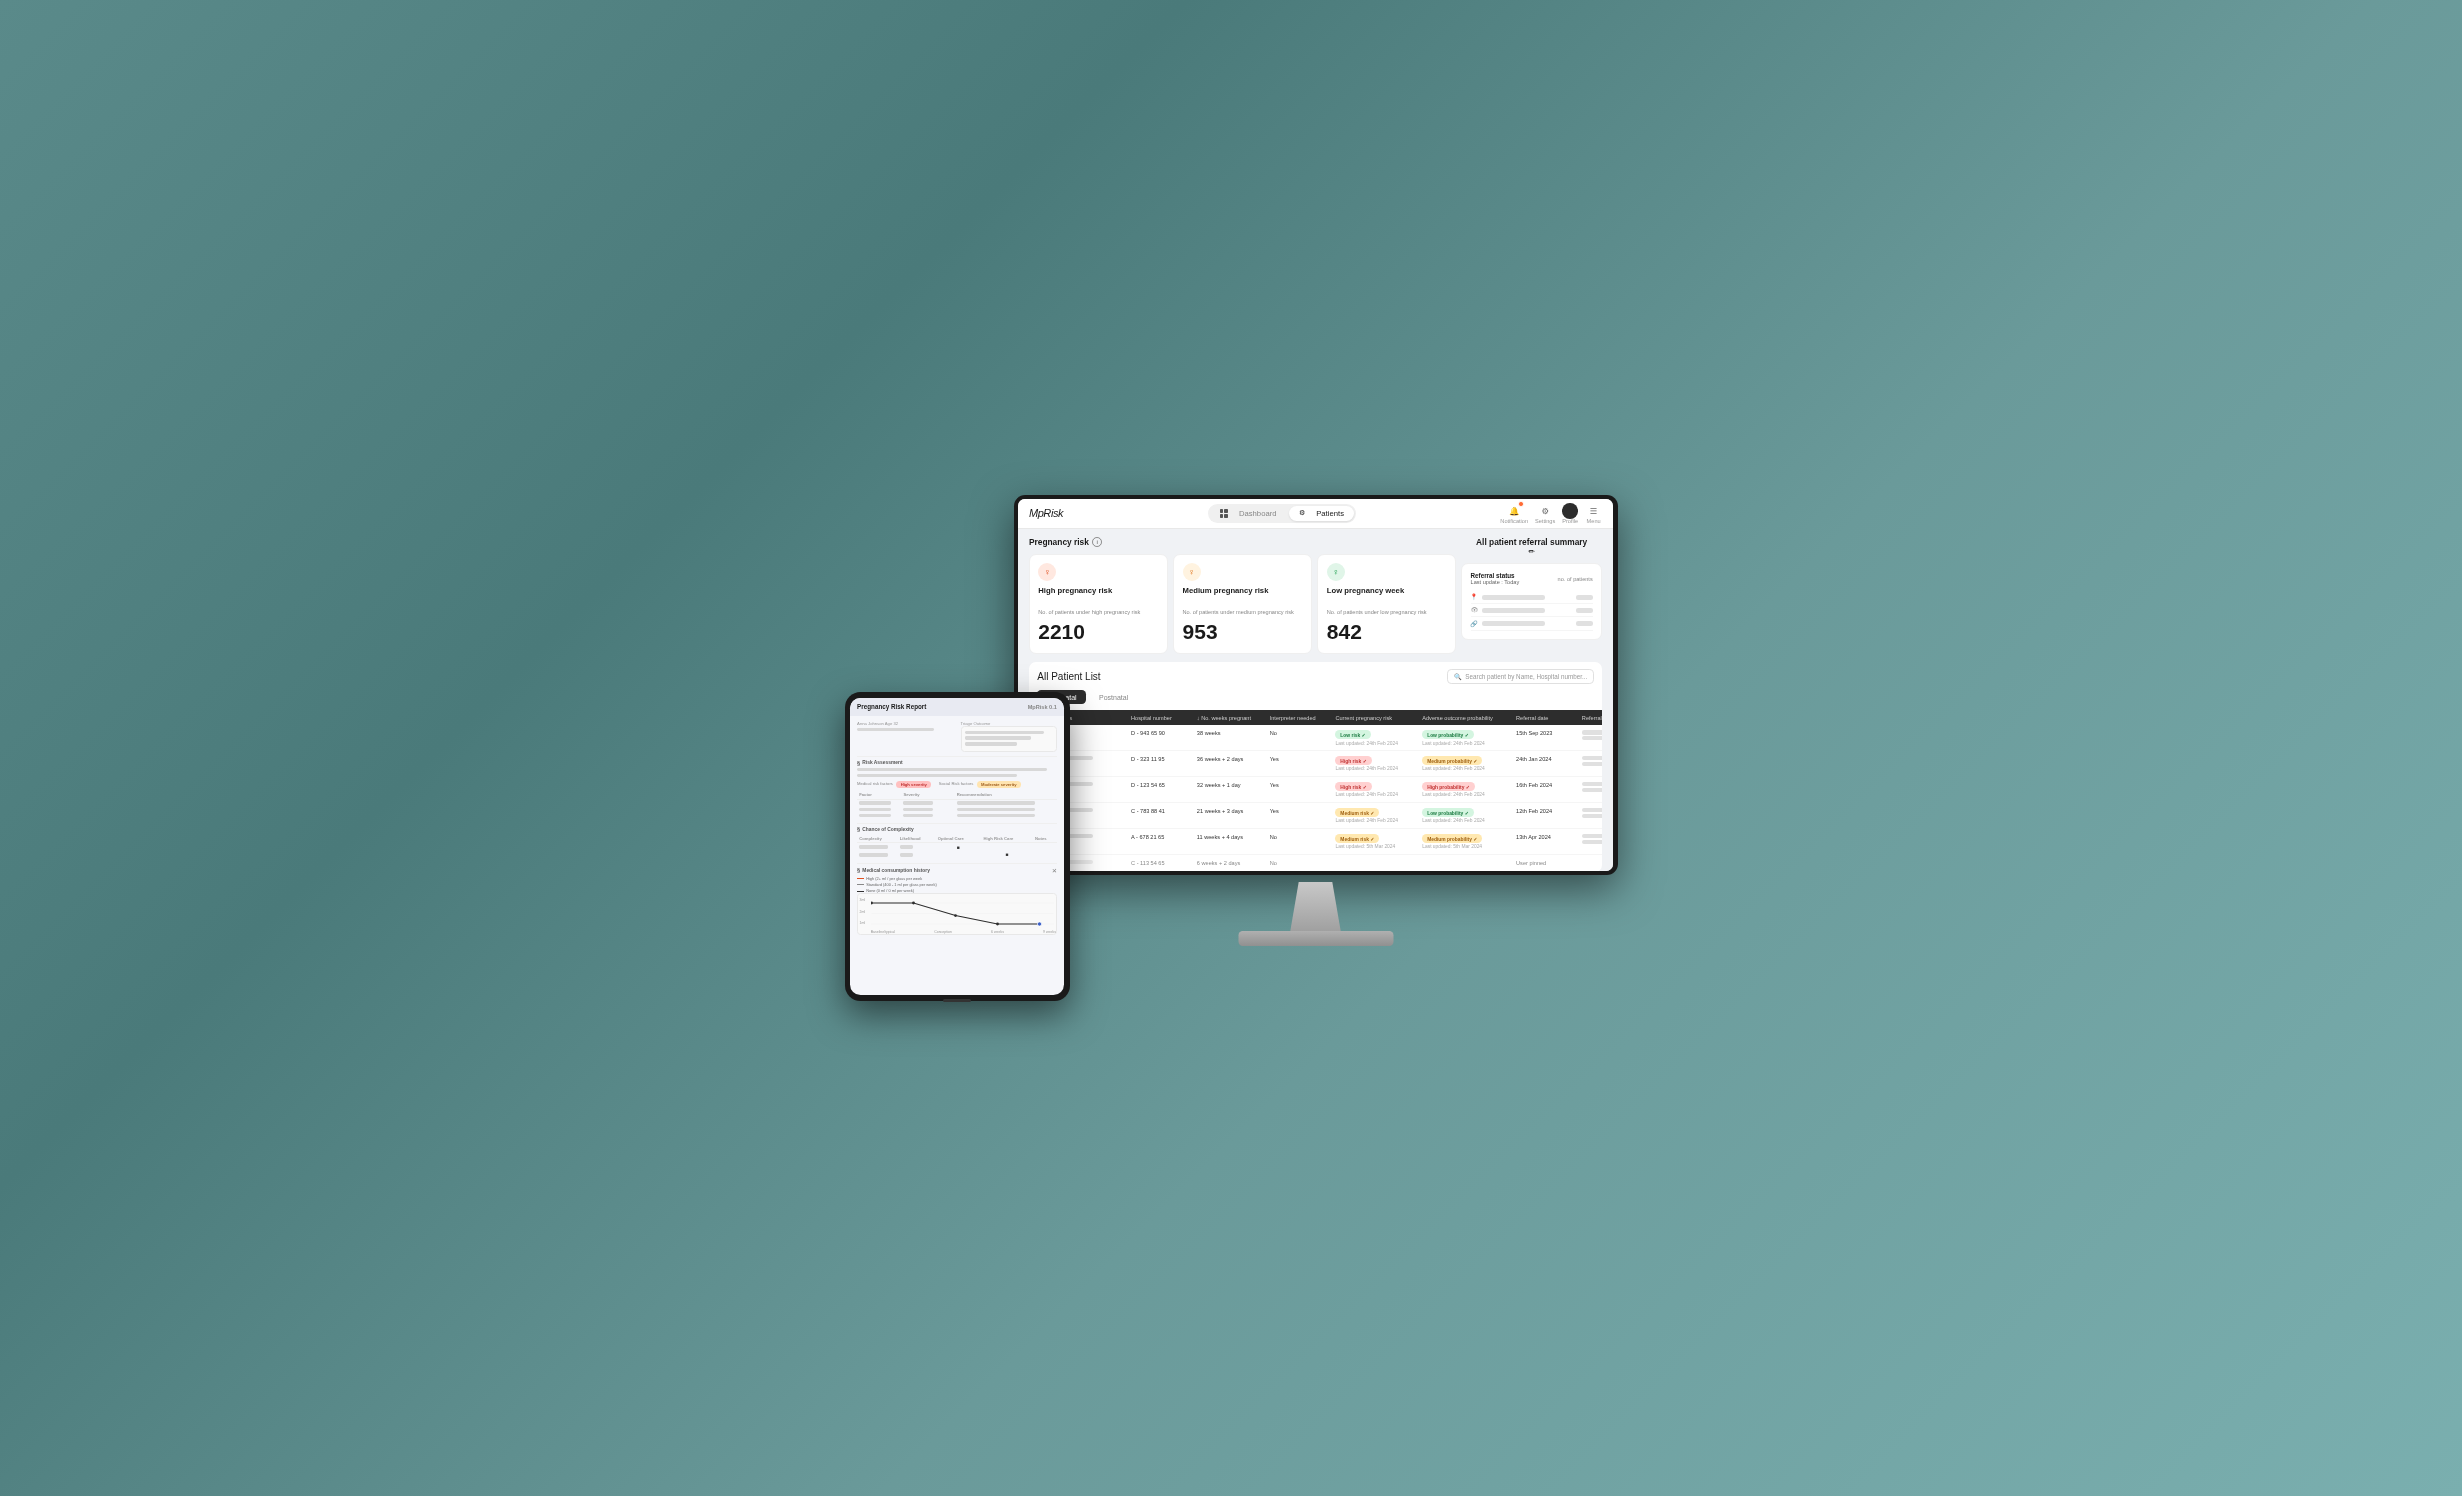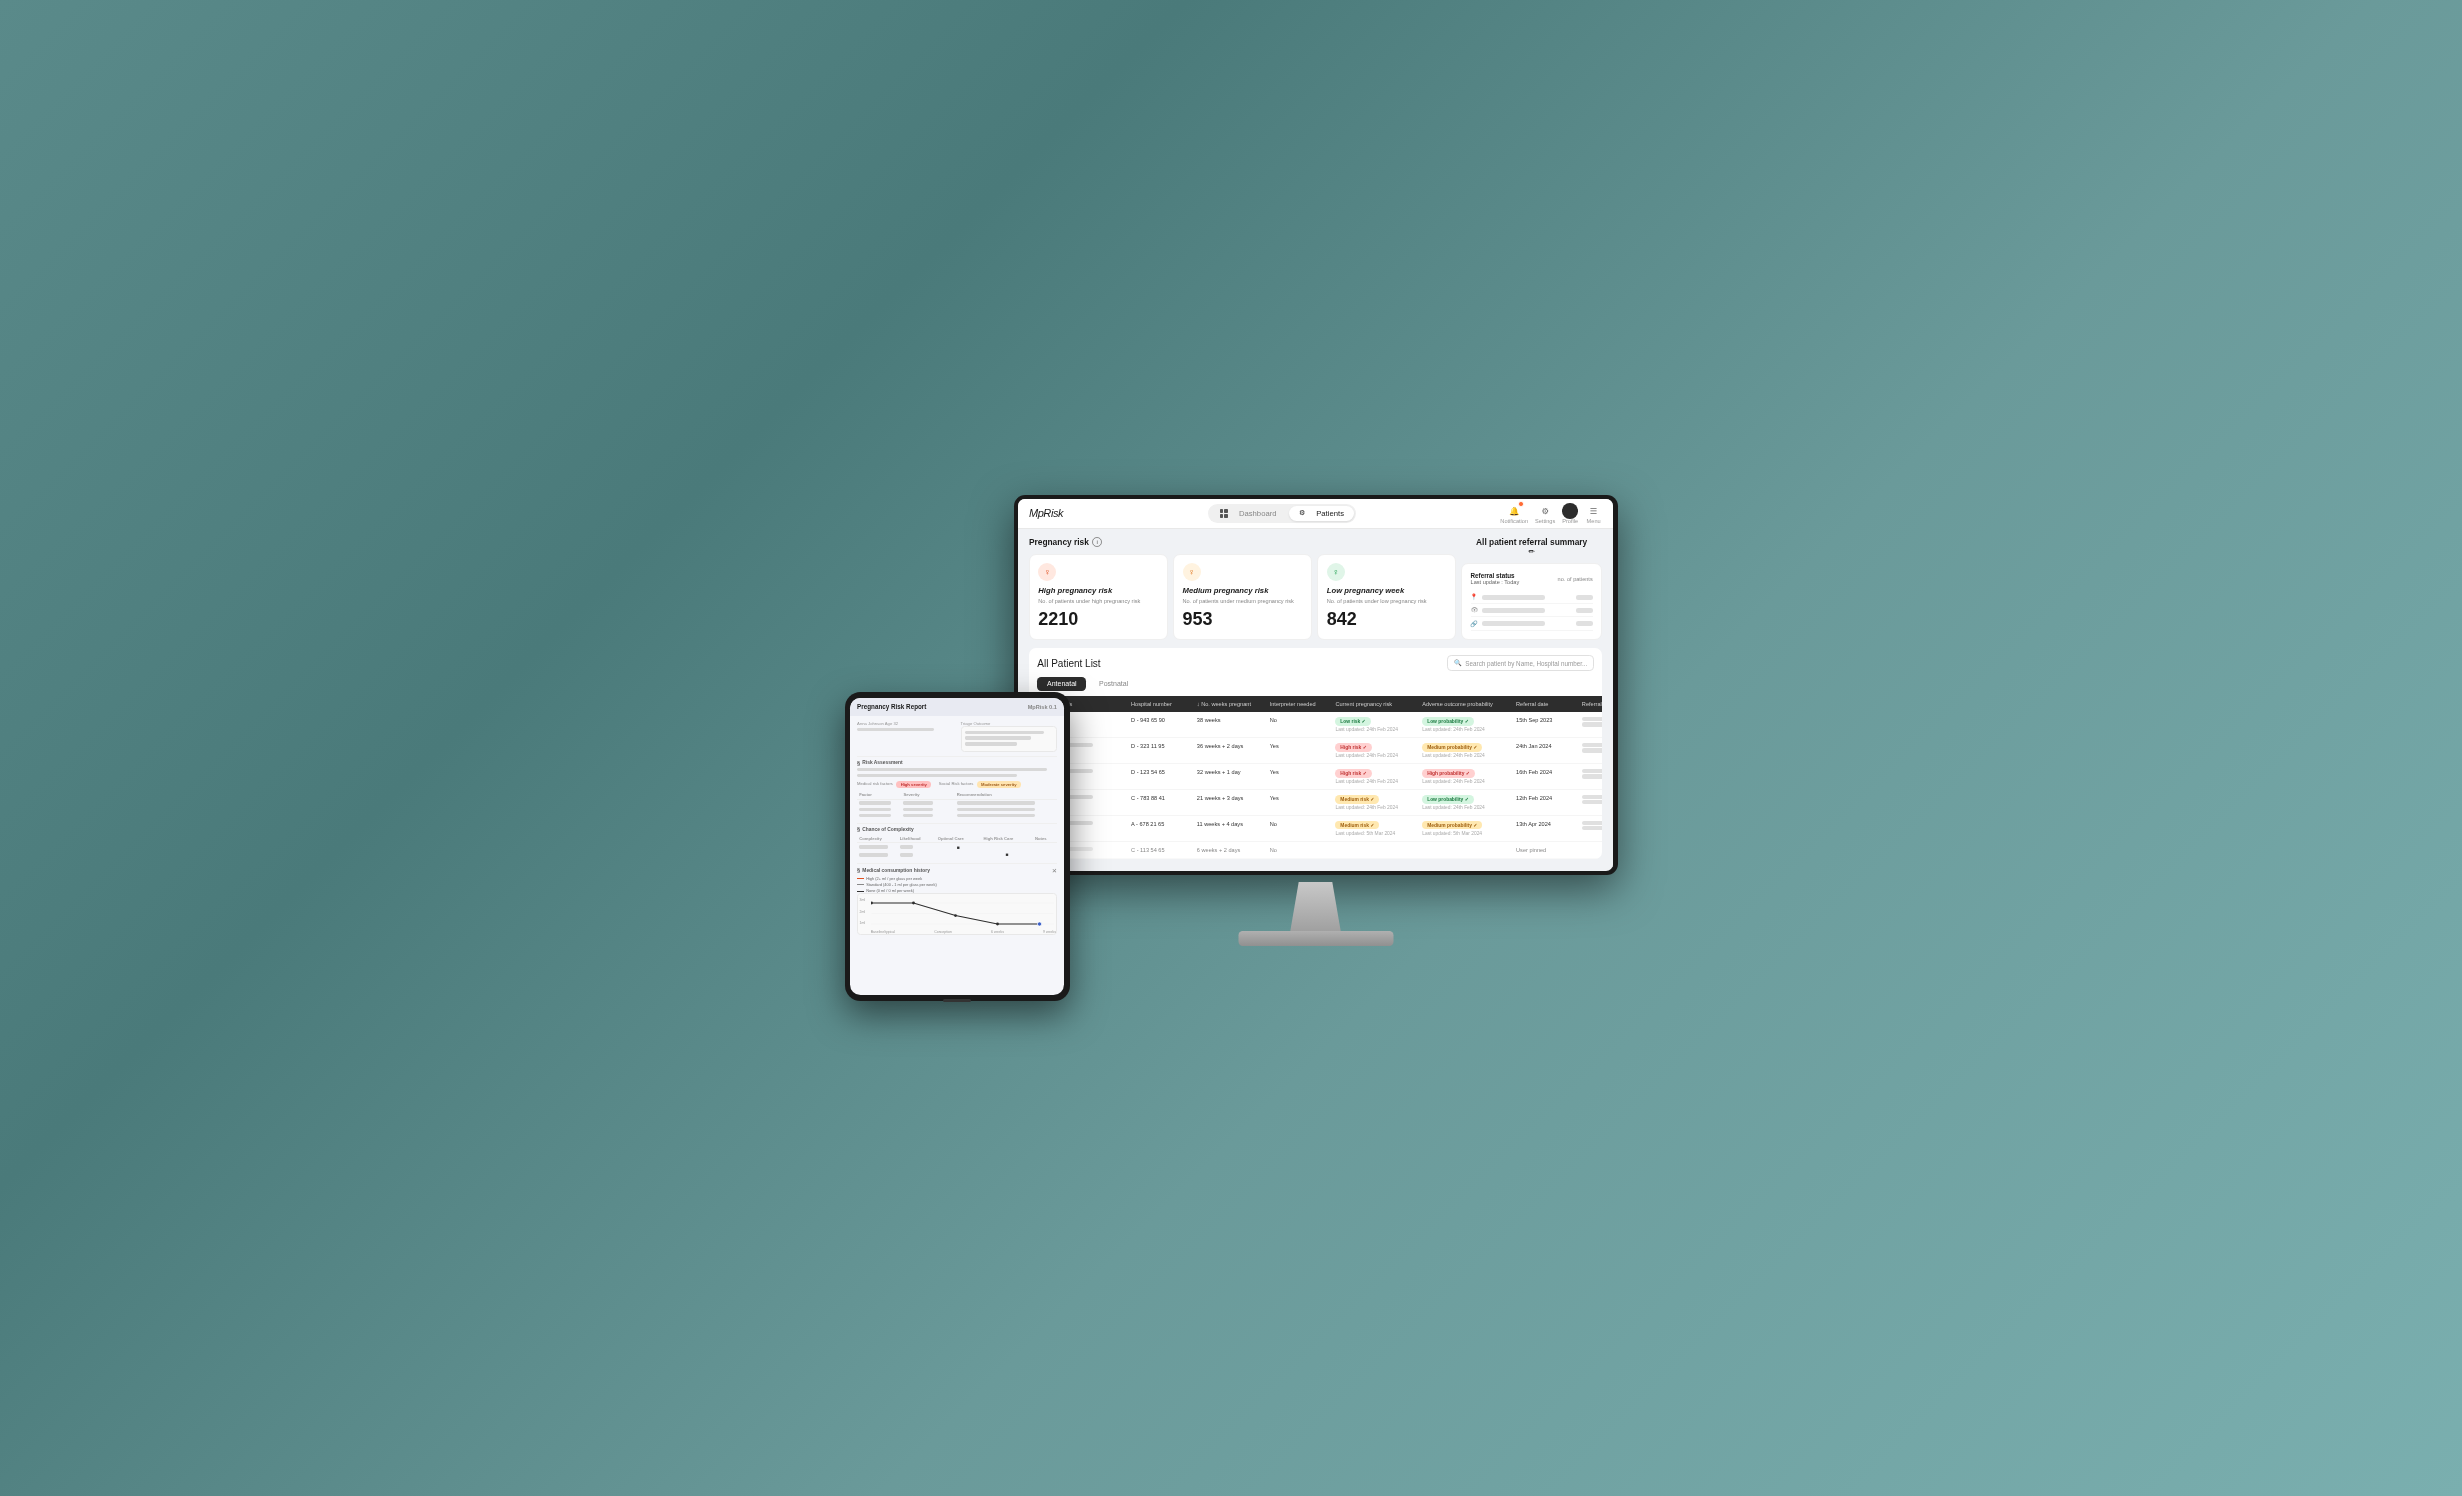--- a/index.html
+++ b/index.html
@@ -267,33 +267,32 @@
     }
 
     .risk-card-icon.high { background: #ffe8e0; color: #e05020; }
     .risk-card-icon.medium { background: #fff3e0; color: #e07820; }
     .risk-card-icon.low { background: #e0f5e8; color: #20a050; }
 
     .risk-card-title {
       font-size: 7.7px;
       font-weight: 600;
       color: #1a1a1a;
-      margin-bottom: 3px;
-      font-style: italic;
+      margin-bottom: 14px;
     }
 
     .risk-card-subtitle {
       font-size: 5.6px;
       color: #888;
       margin-bottom: 4.2px;
       line-height: 1.3;
     }
 
     .risk-card-number {
-      font-size: 18px;
+      font-size: 21px;
       font-weight: 700;
       color: #1a1a1a;
     }
 
     
     .referral-summary {
       width: 141px;
       background: #fff;
       border-radius: 7px;
       padding: 8.4px;

